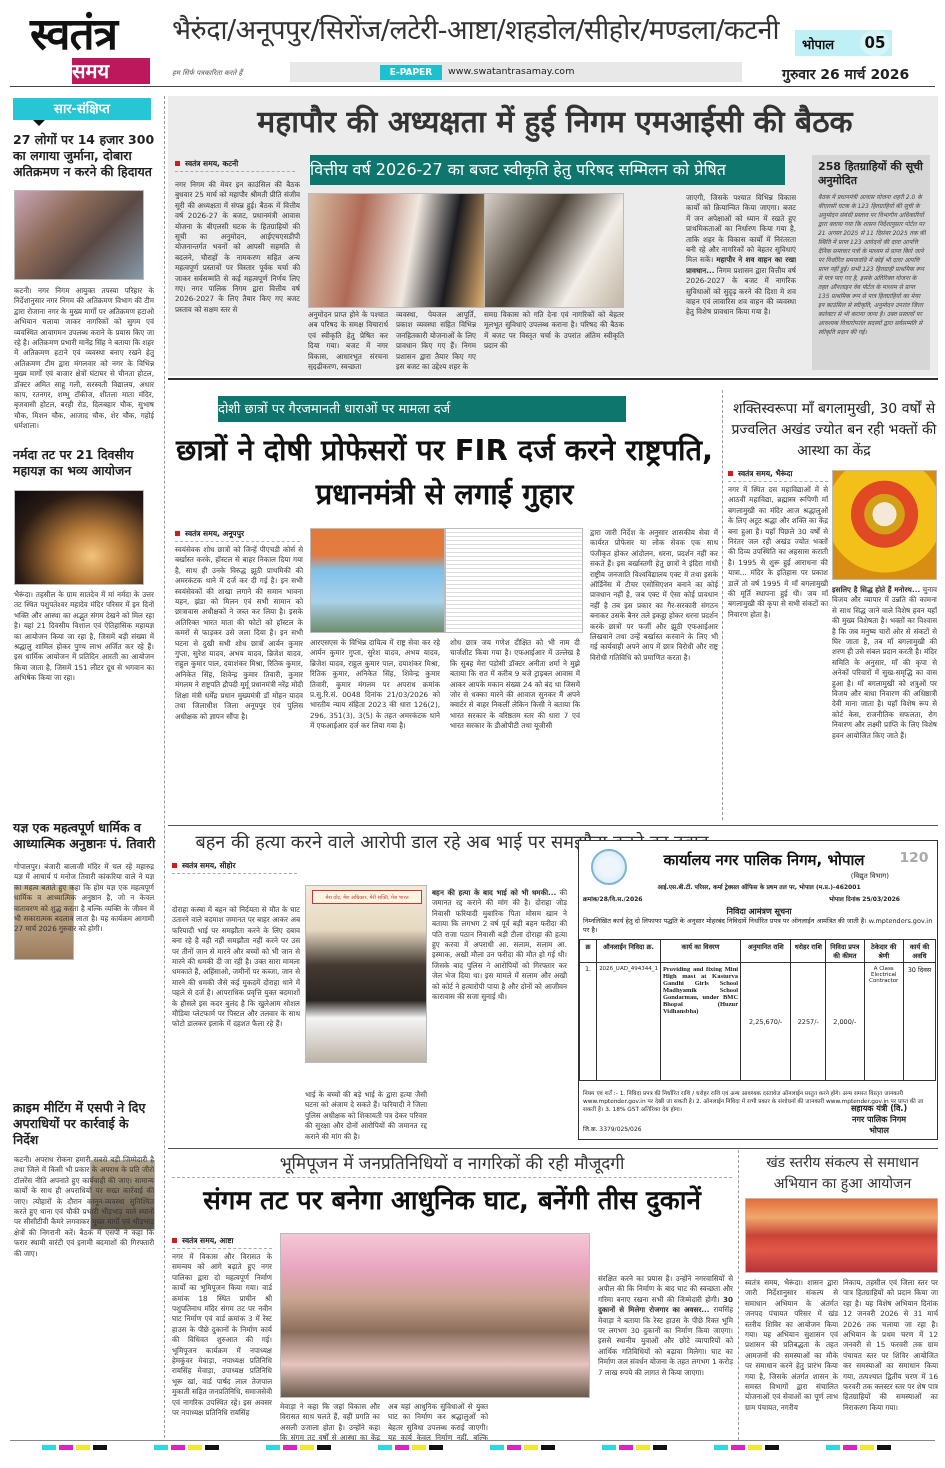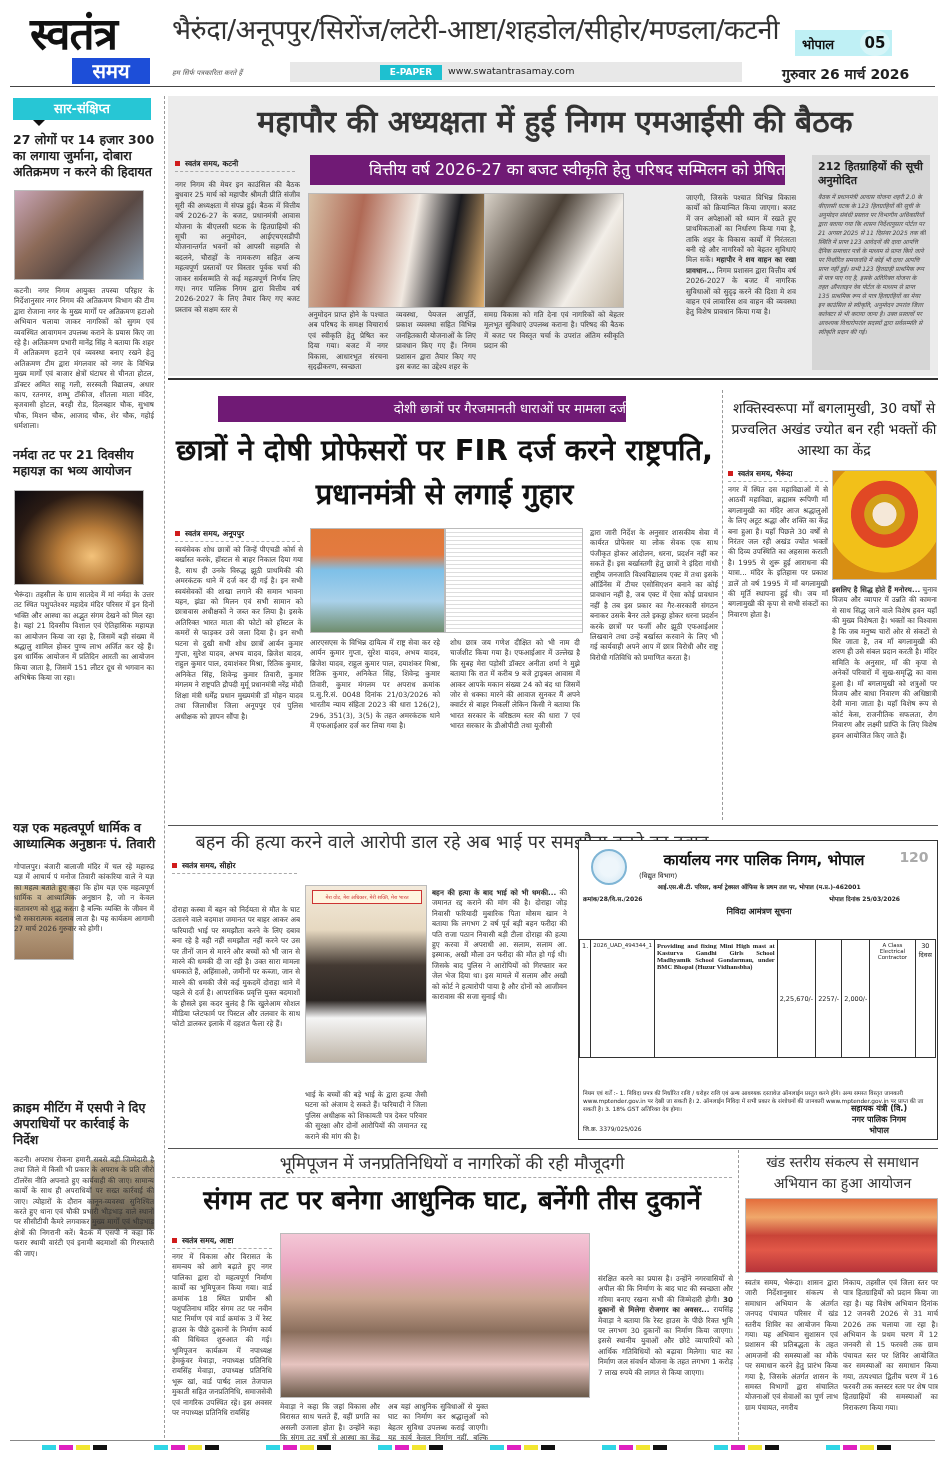--- a/index.html
+++ b/index.html
@@ -8,37 +8,37 @@
 .body-text{font-size:7.2px;line-height:10.4px;color:#333;text-align:justify}
 .hl{font-family:"DejaVu Sans",sans-serif;color:#222}
 .byline{font-size:7.5px;color:#222;font-weight:bold;border-bottom:1px dashed #aaa;padding-bottom:3px;margin-bottom:5px}
 .byline::before{content:"";display:inline-block;width:5px;height:5px;background:#d01c1c;margin-right:5px;vertical-align:middle}
 .photo{position:absolute;overflow:hidden;border:1px solid #bbb}
 .vrule{position:absolute;border-left:1px dashed #999}
 .hrule{position:absolute;height:2px;background:#333}
 .col{position:absolute}
 
 #logo-top{left:30px;top:10px;font-size:44px;font-weight:bold;letter-spacing:-1px;color:#111;font-family:"DejaVu Serif",serif;line-height:48px}
-#logo-bottom{left:72px;top:58px;width:78px;height:26px;background:#1d4ed8;color:#fff;font-size:20px;font-weight:bold;text-align:center;line-height:26px}
+#logo-bottom{left:72px;top:58px;width:78px;height:26px;background:#be185d;color:#fff;font-size:20px;font-weight:bold;line-height:26px}
 #cities{left:172px;top:10px;font-size:27px;color:#333;letter-spacing:-0.5px;white-space:nowrap}
 #edition-box{left:795px;top:30px;width:97px;height:26px;background:#bff0f5}
 #edition-name{left:802px;top:35px;font-size:13px;font-weight:bold;color:#111}
 #page-no{left:860px;top:30px;width:30px;height:26px;border-radius:50%;background:#d6f5f8;font-size:15px;font-weight:bold;color:#111;text-align:center;line-height:26px}
 #tagline{left:172px;top:68px;font-size:7px;color:#555;font-style:italic}
 #epaper-bar{left:290px;top:62px;width:452px;height:20px;background:#e8e8e8}
 #epaper-badge{left:380px;top:65px;width:62px;height:15px;background:#1ec0d0;color:#fff;font-size:9px;text-align:center;line-height:15px;font-weight:bold}
 #site-url{left:448px;top:65px;font-size:9.5px;color:#222}
 #date{left:782px;top:64px;font-size:14px;font-weight:bold;color:#222}
 #mast-rule{left:10px;top:86px;width:925px;height:1px;background:#444}
 
 #sar-head{left:13px;top:98px;width:138px;height:22px;background:#27c6d5;color:#fff;font-size:13px;font-weight:bold;text-align:center;line-height:22px}
 #sar-arrow{left:33px;top:120px;width:0;height:0;border-left:6px solid transparent;border-right:6px solid transparent;border-top:6px solid #111}
 
 .greybox{background:#ececec}
-.blackbar{background:#701a75;color:#fff;text-align:right}
+.blackbar{background:#0f766e;color:#fff;text-align:left}
 .tender{border:1.5px solid #333;background:#fff}
 .tender table{border-collapse:collapse;width:100%}
 .tender td,.tender th{border:1px solid #333;font-size:6.5px;padding:2px;vertical-align:top;text-align:center}
 .cmyk{position:absolute;top:1445px;display:flex;gap:3px}
 .cmyk span{display:block;width:14px;height:5px}
 </style>
 </head>
 <body>
 
 <div class="abs" id="logo-top">स्वतंत्र</div>
@@ -91,21 +91,21 @@
 <div class="abs body-text" style="left:308px;top:310px;width:80px;height:60px;overflow:hidden">अनुमोदन प्राप्त होने के पश्चात अब परिषद के समक्ष विचारार्थ एवं स्वीकृति हेतु प्रेषित कर दिया गया। बजट में नगर विकास, आधारभूत संरचना सुदृढ़ीकरण, स्वच्छता</div>
 <div class="abs body-text" style="left:396px;top:310px;width:80px;height:60px;overflow:hidden">व्यवस्था, पेयजल आपूर्ति, प्रकाश व्यवस्था सहित विभिन्न जनहितकारी योजनाओं के लिए प्रावधान किए गए हैं। निगम प्रशासन द्वारा तैयार किए गए इस बजट का उद्देश्य शहर के</div>
 <div class="photo" style="left:484px;top:193px;width:140px;height:115px;background:linear-gradient(120deg,#d9d2c8,#4a4036 40%,#f2eee8 70%,#c2b6a4)"></div>
 <div class="abs body-text" style="left:484px;top:310px;width:140px;height:60px;overflow:hidden">समग्र विकास को गति देना एवं नागरिकों को बेहतर मूलभूत सुविधाएं उपलब्ध कराना है। परिषद की बैठक में बजट पर विस्तृत चर्चा के उपरांत अंतिम स्वीकृति प्रदान की</div>
 <div class="abs body-text" style="left:686px;top:193px;width:110px;height:180px;overflow:hidden">
   <span>जाएगी, जिसके पश्चात विभिन्न विकास कार्यों को क्रियान्वित किया जाएगा। बजट में जन अपेक्षाओं को ध्यान में रखते हुए प्राथमिकताओं का निर्धारण किया गया है, ताकि शहर के विकास कार्यों में निरंतरता बनी रहे और नागरिकों को बेहतर सुविधाएं मिल सकें।</span>
   <b>महापौर ने शव वाहन का रखा प्रावधान...</b>
   <span>निगम प्रशासन द्वारा वित्तीय वर्ष 2026-2027 के बजट में नागरिक सुविधाओं को सुदृढ़ करने की दिशा मे शव वाहन एवं लावारिस शव वाहन की व्यवस्था हेतु विशेष प्रावधान किया गया है।</span>
 </div>
 <div class="abs" style="left:812px;top:155px;width:118px;height:215px;background:#d6d6d6"></div>
-<div class="abs hl" style="left:818px;top:160px;width:110px;font-size:11px;line-height:14px;font-weight:bold">212 हितग्राहियों की सूची अनुमोदित</div>
+<div class="abs hl" style="left:818px;top:160px;width:110px;font-size:11px;line-height:14px;font-weight:bold">258 हितग्राहियों की सूची अनुमोदित</div>
 <div class="abs" style="left:818px;top:192px;width:108px;height:175px;font-size:6px;line-height:9px;font-style:italic;color:#444;overflow:hidden">बैठक में प्रधानमंत्री आवास योजना शहरी 2.0 के बीएलसी घटक के 123 हितग्राहियों की सूची के अनुमोदन संबंधी प्रस्ताव पर विभागीय अधिकारियों द्वारा बताया गया कि शासन निर्देशानुसार पोर्टल पर 21 अगस्त 2025 से 11 दिसंबर 2025 तक की स्थिति में प्राप्त 123 आवेदनों की दावा आपत्ति दैनिक समाचार पत्रों के माध्यम से प्राप्त किये जाने पर निर्धारित समयावधि में कोई भी दावा आपत्ति प्राप्त नहीं हुई। सभी 123 हितग्राही प्राथमिक रूप से पात्र पाए गए है, इसके अतिरिक्त योजना के तहत ऑनलाइन वेब पोर्टल के माध्यम से प्राप्त 135 प्राथमिक रूप से पात्र हितग्राहियों का मेयर इन काउंसिल से स्वीकृति, अनुमोदन उपरांत जिला कलेक्टर से भी कराया जाना है। उक्त प्रस्तावों पर आवश्यक विचारोपरांत सदस्यों द्वारा सर्वसम्मति से स्वीकृति प्रदान की गई।</div>
 <div class="hrule" style="left:168px;top:378px;width:770px"></div>
 
 <div class="abs blackbar" style="left:218px;top:396px;width:408px;height:26px;font-size:13px;line-height:26px">दोशी छात्रों पर गैरजमानती धाराओं पर मामला दर्ज</div>
 <div class="abs hl" style="left:172px;top:428px;width:545px;font-size:29px;line-height:44px;font-weight:bold;text-align:center;color:#111">छात्रों ने दोषी प्रोफेसरों पर FIR दर्ज करने राष्ट्रपति, प्रधानमंत्री से लगाई गुहार</div>
 <div class="abs byline" style="left:175px;top:528px;width:125px">स्वतंत्र समय, अनूपपुर</div>
 <div class="abs body-text" style="left:175px;top:545px;width:128px;height:270px;overflow:hidden">स्वयंसेवक शोध छात्रों को जिन्हें पीएचडी कोर्स से बर्खास्त करके, हॉस्टल से बाहर निकाल दिया गया है, साथ ही उनके विरुद्ध झूठी प्राथमिकी की अमरकंटक थाने में दर्ज कर दी गई है। इन सभी स्वयंसेवकों की शाखा लगाने की समान भावना यहन, झंडा को मिलन एवं सभी सामान को छात्रावास अधीक्षकों ने जब्त कर लिया है। इसके अतिरिक्त भारत माता की फोटो को हॉस्टल के कमरों से फाड़कर उसे जला दिया है। इन सभी घटना से दुखी सभी शोध छात्रों आर्यन कुमार गुप्ता, सुरेश यादव, अभय यादव, ब्रिजेश यादव, राहुल कुमार पाल, दयाशंकर मिश्रा, रितिक कुमार, अनिकेत सिंह, शिवेन्द्र कुमार तिवारी, कुमार मंगलम ने राष्ट्रपति द्रौपदी मुर्मू प्रधानमंत्री नरेंद्र मोदी शिक्षा मंत्री धर्मेंद्र प्रधान मुख्यमंत्री डॉ मोहन यादव तथा जिलाधीश जिला अनूपपुर एवं पुलिस अधीक्षक को ज्ञापन सौंपा है।</div>
 <div class="photo" style="left:310px;top:528px;width:135px;height:105px;background:linear-gradient(180deg,#e07a3a 0%,#e47a40 25%,#7ec0e8 40%,#a9d1ea 70%,#6f8d6e 100%)"></div>
 <div class="photo" style="left:445px;top:528px;width:138px;height:105px;background:repeating-linear-gradient(180deg,#fff 0,#fff 3px,#ddd 3px,#ddd 4px)"></div>
 <div class="abs body-text" style="left:310px;top:638px;width:130px;height:180px;overflow:hidden">आरएसएस के विभिन्न दायित्व में राष्ट्र सेवा कर रहे आर्यन कुमार गुप्ता, सुरेश यादव, अभय यादव, ब्रिजेश यादव, राहुल कुमार पाल, दयाशंकर मिश्रा, रितिक कुमार, अनिकेत सिंह, शिवेन्द्र कुमार तिवारी, कुमार मंगलम पर अपराध क्रमांक प्र.सु.रि.सं. 0048 दिनांक 21/03/2026 को भारतीय न्याय संहिता 2023 की धारा 126(2), 296, 351(3), 3(5) के तहत अमरकंटक थाने में एफआईआर दर्ज कर लिया गया है।</div>
@@ -134,28 +134,39 @@
 <div class="abs body-text" style="left:305px;top:1090px;width:122px;height:76px;overflow:hidden">भाई के बच्चों की बड़े भाई के द्वारा हत्या जैसी घटना को अंजाम दे सकते हैं। फरियादी ने जिला पुलिस अधीक्षक को शिकायती पत्र देकर परिवार की सुरक्षा और दोनों आरोपियों की जमानत रद्द कराने की मांग की है।</div>
 <div class="abs body-text" style="left:432px;top:888px;width:135px;height:255px;overflow:hidden">
   <b>बहन की हत्या के बाद भाई को भी धमकी...</b>
   <span>की जमानत रद्द कराने की मांग की है। दोराहा जोड़ निवासी फरियादी मुबारिक पिता मोसम खान ने बताया कि लगभग 2 वर्ष पूर्व बड़ी बहन फरीदा की पति राजा पठान निवासी बड़ी टीला दोराहा की हत्या हुए करवा में अपराधी आ. सलाम, सलाम आ. इस्माक, अखी मौला उन फरीदा की मौत हो गई थी। जिसके बाद पुलिस ने आरोपियों को गिरफ्तार कर जेल भेज दिया था। इस मामले में सलाम और अखी को कोर्ट ने हत्यारोपी पाया है और दोनों को आजीवन कारावास की सजा सुनाई थी।</span>
 </div>
 
 <div class="abs tender" style="left:578px;top:840px;width:360px;height:300px">
   <div class="abs" style="left:12px;top:8px;width:36px;height:36px;border-radius:50%;border:2px solid #7fb5d5;background:radial-gradient(circle,#eef6fb 40%,#cfe5f2)"></div>
   <div class="abs" style="left:318px;top:8px;width:34px;height:30px;font-size:14px;color:#aaa;font-weight:bold;text-align:center">120</div>
   <div class="abs" style="left:60px;top:8px;width:250px;font-size:15px;font-weight:bold;text-align:center;color:#111">कार्यालय नगर पालिक निगम, भोपाल</div>
-  <div class="abs" style="left:60px;top:30px;width:250px;font-size:7px;text-align:left">(विद्युत विभाग)</div>
+  <div class="abs" style="left:60px;top:30px;width:250px;font-size:7px;text-align:right">(विद्युत विभाग)</div>
   <div class="abs" style="left:30px;top:42px;width:300px;font-size:6px;text-align:center;font-weight:bold">आई.एस.बी.टी. परिसर, कर्मा ट्रेक्सल ऑफिस के प्रथम तल पर, भोपाल (म.प्र.)-462001</div>
   <div class="abs" style="left:4px;top:54px;font-size:6px;font-weight:bold">क्रमांक/28/वि.स./2026</div>
   <div class="abs" style="left:250px;top:54px;font-size:6px;font-weight:bold">भोपाल दिनांक 25/03/2026</div>
   <div class="abs" style="left:100px;top:64px;width:160px;font-size:8px;font-weight:bold;text-align:center">निविदा आमंत्रण सूचना</div>
+  <div class="abs" style="left:4px;top:76px;width:350px;font-size:6.5px;line-height:9px">निम्नलिखित कार्य हेतु दो लिफाफा पद्धति के अनुसार मोहरबंद निविदायें निर्धारित प्रपत्र पर ऑनलाईन आमंत्रित की जाती है। w.mptenders.gov.in पर है।</div>
   <div class="abs" style="left:0;top:98px;width:357px">
     <table>
       <tbody>
+          <tr>
+        <th style="width:18px">क्र</th>
+        <th style="width:46px">ऑनलाईन निविदा क्र.</th>
+        <th style="width:86px">कार्य का विवरण</th>
+        <th style="width:52px">अनुमानित राशि</th>
+        <th style="width:36px">धरोहर राशि</th>
+        <th style="width:40px">निविदा प्रपत्र की कीमत</th>
+        <th style="width:40px">ठेकेदार की श्रेणी</th>
+        <th style="width:34px">कार्य की अवधि</th>
+      </tr>
       <tr style="height:118px">
         <td>1.</td>
         <td style="font-size:5.5px">2026_UAD_494344_1</td>
         <td style="text-align:justify;font-family:Liberation Serif, serif;font-weight:bold">Providing and fixing Mini High mast at Kasturva Gandhi Girls School Madhyamik School Gondarmau, under BMC Bhopal (Huzur Vidhansbha)</td>
         <td style="vertical-align:middle">2,25,670/-</td>
         <td style="vertical-align:middle">2257/-</td>
         <td style="vertical-align:middle">2,000/-</td>
         <td style="font-size:5.5px">A Class Electrical Contractor</td>
         <td>30 दिवस</td>
       </tr>

